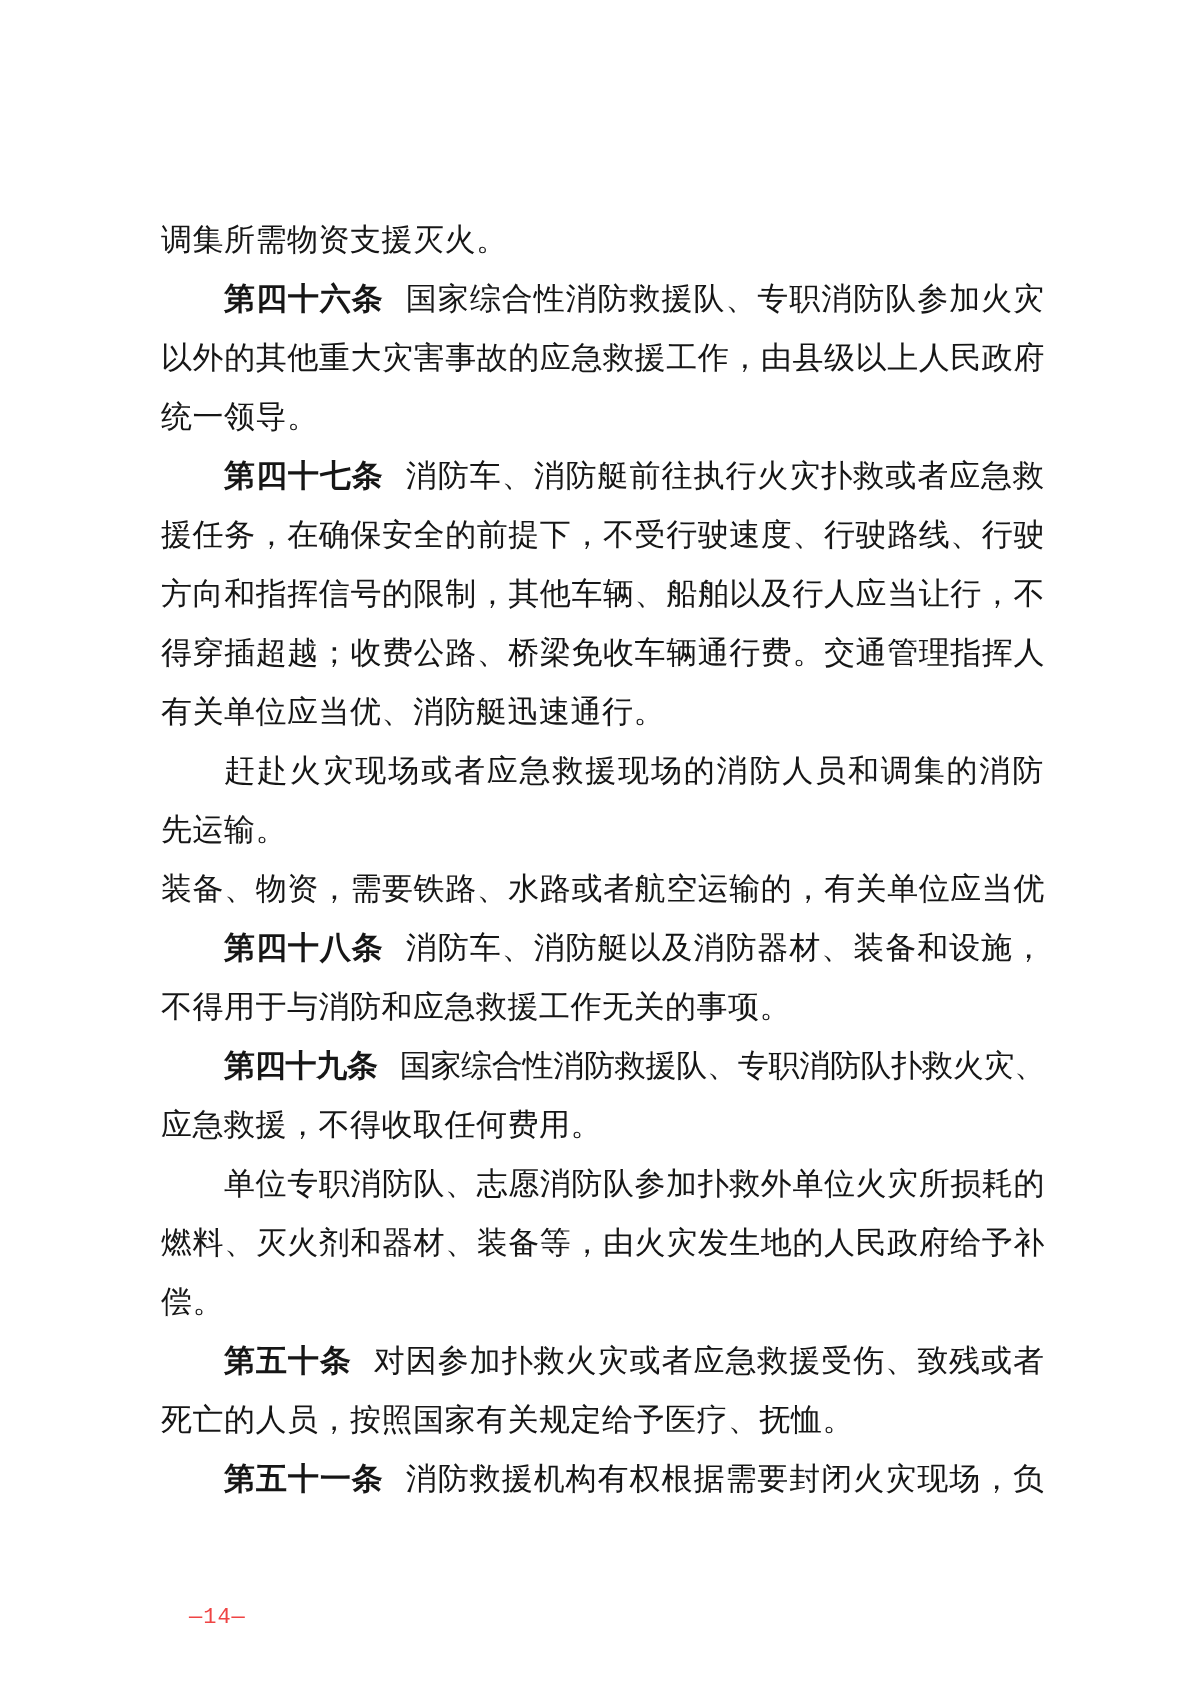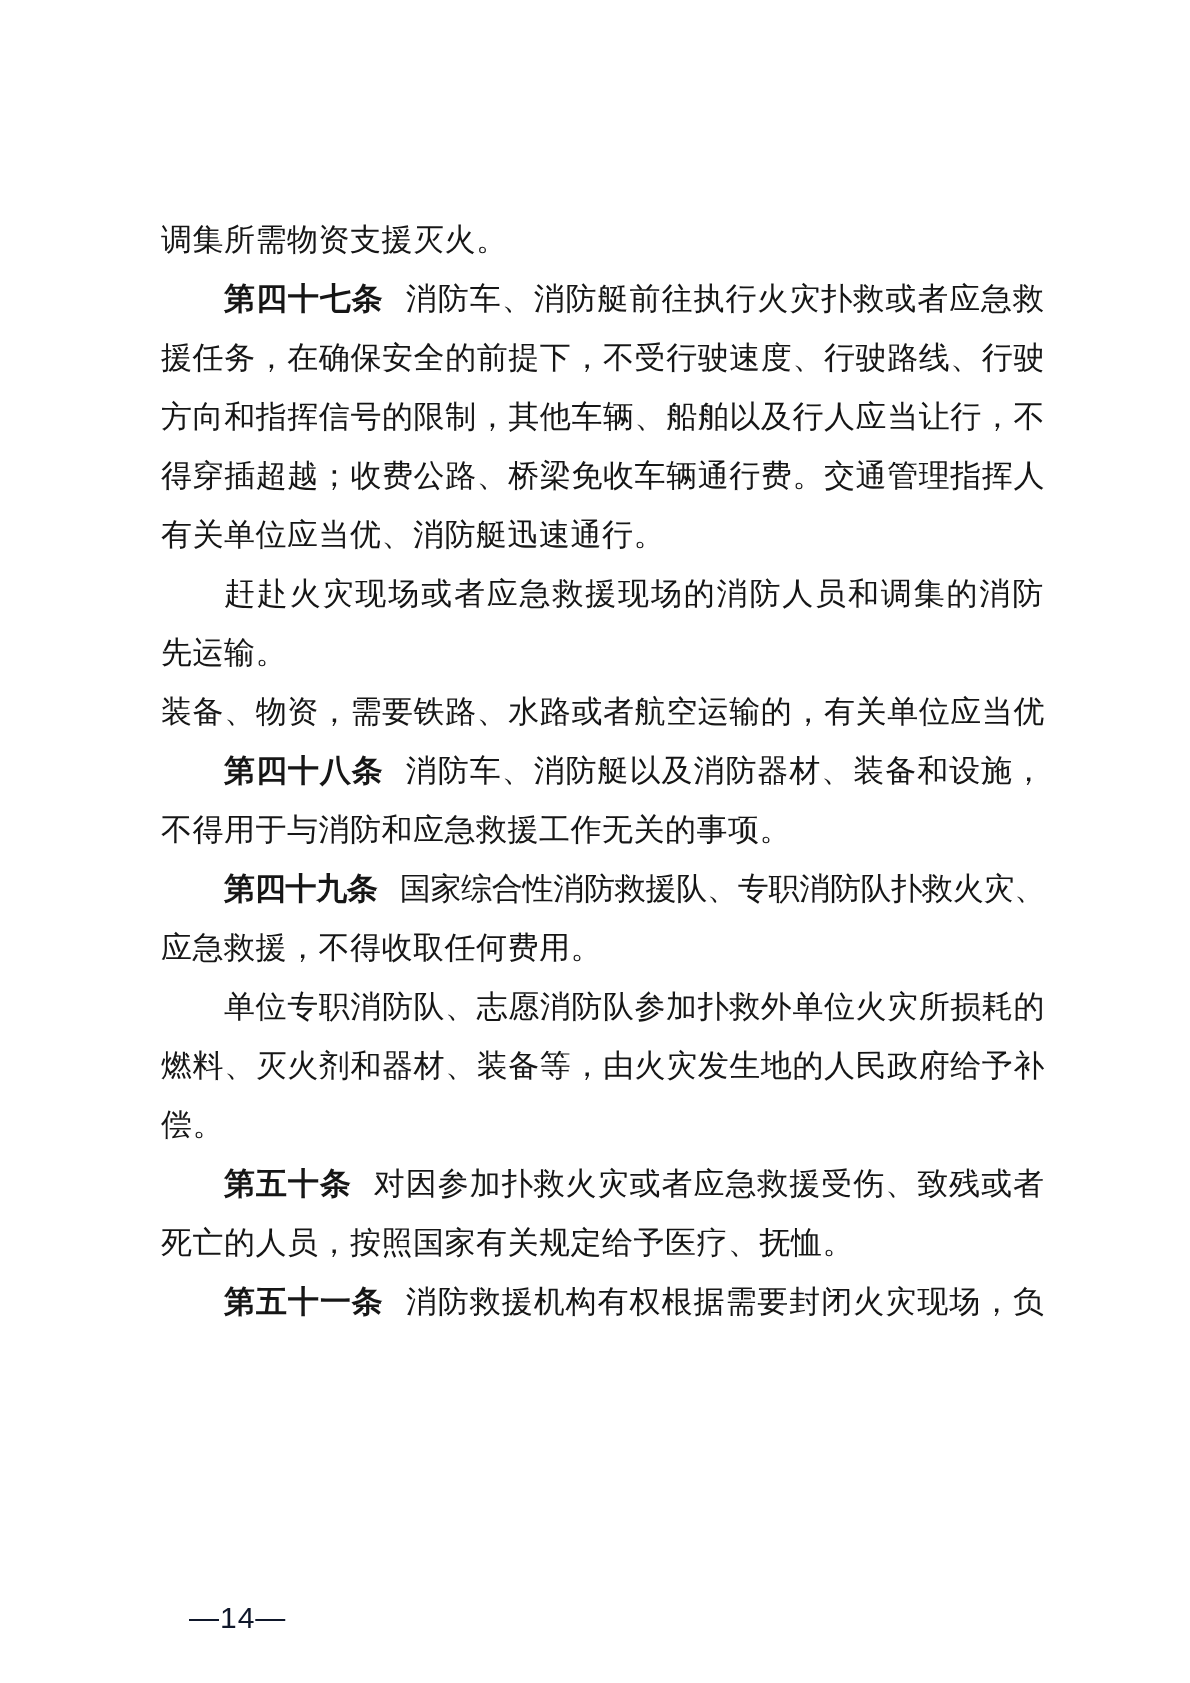--- a/index.html
+++ b/index.html
@@ -43,34 +43,39 @@
   }
   .lead {
     font-weight: 700;
     font-family: "Liberation Sans", "DejaVu Sans", sans-serif;
     margin-right: 22px;
   }
   .page-number {
     position: absolute;
     left: 189px;
     top: 1598px;
-    font-size: 30px;
+    font-size: 22px;
     line-height: 40px;
     letter-spacing: 1px;
-    color: #0f172a;
-    font-family: Liberation Sans, sans-serif;
+    color: #ef4444;
+    font-family: Liberation Mono, monospace;
   }
 </style>
 </head>
 <body>
 
 <div class="page">
   <div class="doc-body">
       <div class="para">
         <div class="line">调集所需物资支援灭火。</div>
+      </div>
+      <div class="para">
+        <div class="line just indent" style="letter-spacing: 0.96px;"><span class="lead">第四十六条</span>国家综合性消防救援队、专职消防队参加火灾</div>
+        <div class="line just" style="letter-spacing: 0.571429px;">以外的其他重大灾害事故的应急救援工作，由县级以上人民政府</div>
+        <div class="line">统一领导。</div>
       </div>
       <div class="para">
         <div class="line just indent" style="letter-spacing: 0.96px;"><span class="lead">第四十七条</span>消防车、消防艇前往执行火灾扑救或者应急救</div>
         <div class="line just" style="letter-spacing: 0.571429px;">援任务，在确保安全的前提下，不受行驶速度、行驶路线、行驶</div>
         <div class="line just" style="letter-spacing: 0.571429px;">方向和指挥信号的限制，其他车辆、船舶以及行人应当让行，不</div>
         <div class="line just" style="letter-spacing: 0.571429px;">得穿插超越；收费公路、桥梁免收车辆通行费。交通管理指挥人</div>
         <div class="line">有关单位应当优、消防艇迅速通行。</div>
       </div>
       <div class="para">
         <div class="line just indent" style="letter-spacing: 1.84px;">赶赴火灾现场或者应急救援现场的消防人员和调集的消防</div>

